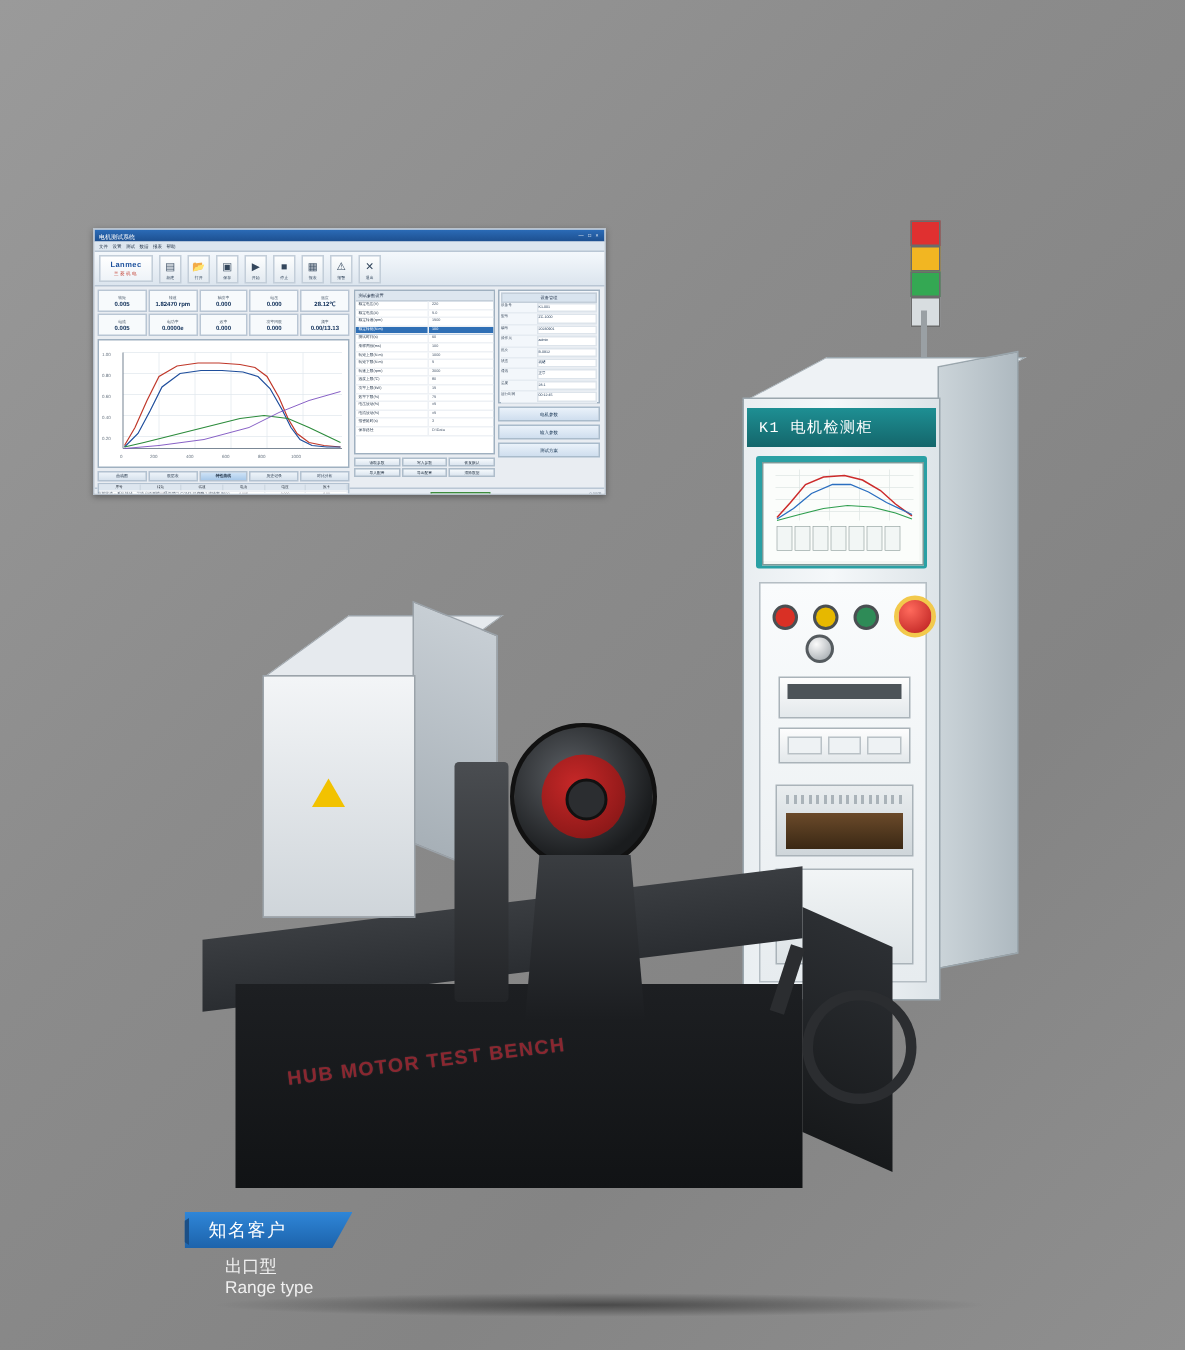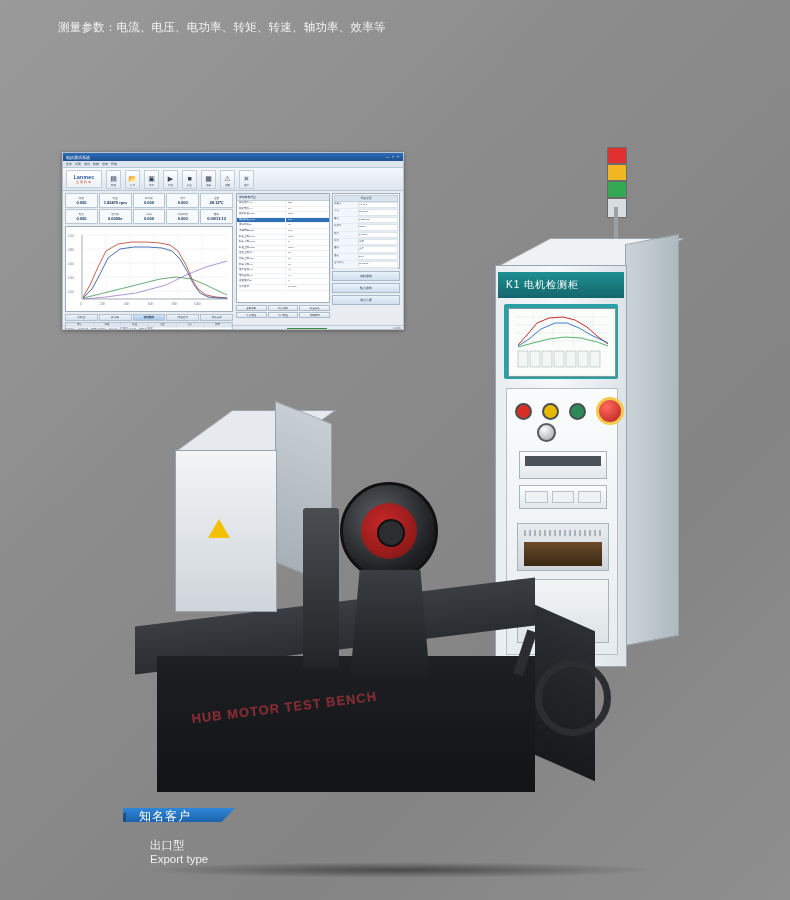--- a/index.html
+++ b/index.html
@@ -75,21 +75,21 @@
   .sb-right{width:70px;font-size:2.6px;padding:2px;color:#3b4b5e;text-align:right;}
 
   
   .photo{position:absolute;left:0;top:380px;width:790px;height:490px;}
 
   .cabinet{position:absolute;left:495px;top:-115px;width:185px;height:410px;}
   .cab-body{position:absolute;left:0;top:0;width:130px;height:400px;background:linear-gradient(90deg,#e9eef1 0%,#f5f8fa 45%,#dde4e8 100%);border:1px solid #9aa6ad;}
   .cab-side{position:absolute;left:130px;top:-26px;width:52px;height:400px;background:linear-gradient(90deg,#cbd4d9,#aeb9c0);transform:skewY(-11deg);border:1px solid #9aa6ad;}
   .cab-top{position:absolute;left:0;top:-27px;width:131px;height:28px;background:#eef2f5;transform:skewX(-62deg);transform-origin:bottom left;border:1px solid #9aa6ad;}
   .cab-header{position:absolute;left:2px;top:6px;width:126px;height:26px;background:linear-gradient(#1e8f93,#14666b);display:flex;align-items:center;}
-  .cab-header .cn{color:#fff;font-size:10px;letter-spacing:1px;padding-left:8px;}
+  .cab-header .cn{color:#fff;font-size:10px;letter-spacing:1px;padding-left:8px;font-family:Liberation Mono, monospace;}
   .screen-frame{position:absolute;left:8px;top:38px;width:114px;height:75px;background:#2aa0a4;border-radius:2px;padding:4px;box-sizing:border-box;}
   .screen{width:100%;height:100%;background:#f4f7f4;border:1px solid #7d9a99;position:relative;overflow:hidden;}
   .ctrl-panel{position:absolute;left:10px;top:122px;width:110px;height:265px;background:linear-gradient(#fafcfd,#e7ecef);border:1px solid #b5bec4;}
   .lamp{width:13px;height:13px;border-radius:50%;border:2px solid #4a4f52;display:inline-block;}
   .knob{width:15px;height:15px;border-radius:50%;background:radial-gradient(circle at 35% 30%,#fbfbfb,#9aa1a6);border:2px solid #555b5f;display:inline-block;}
   .estop{width:22px;height:22px;border-radius:50%;background:radial-gradient(circle at 35% 30%,#ff6a5c,#b71c1c);border:3px solid #f2c94c;display:inline-block;}
   .meterdev{background:linear-gradient(#fdfdfd,#e3e8eb);border:1px solid #aab3b9;}
   .tower{position:absolute;left:112px;top:-118px;width:18px;height:120px;}
   .tower .seg{width:18px;height:15px;border:1px solid #6b6b6b;}
   .tower .pole{position:absolute;left:7px;top:60px;width:4px;height:60px;background:#9aa0a4;}
@@ -108,32 +108,31 @@
   .pulley{position:absolute;left:168px;top:-52px;width:36px;height:160px;background:linear-gradient(#4a4d51,#222427);border-radius:3px;}
   .flywheel{position:absolute;left:205px;top:-78px;width:92px;height:92px;border-radius:50%;
     background:radial-gradient(circle at 40% 35%,#5b5f64,#1a1c1e 70%);border:3px solid #111;}
   .fly-in{position:absolute;left:18px;top:18px;width:56px;height:56px;border-radius:50%;background:radial-gradient(circle at 40% 35%,#c62828,#7b1313);}
   .fly-hub{position:absolute;left:34px;top:34px;width:24px;height:24px;border-radius:50%;background:#2b2d30;border:2px solid #111;}
   .mount{position:absolute;left:215px;top:10px;width:80px;height:110px;background:linear-gradient(#3a3d41,#1b1d20);clip-path:polygon(12% 0,88% 0,100% 100%,0 100%);}
   .crank{position:absolute;left:400px;top:100px;width:62px;height:62px;border:7px solid #2b2d30;border-radius:50%;}
   .crank-arm{position:absolute;left:385px;top:70px;width:10px;height:46px;background:#2b2d30;transform:rotate(18deg);}
 
   
-  .tag{position:absolute;left:123px;top:808px;width:112px;height:14px;background:linear-gradient(#2f86d8,#1d63ab);
-       clip-path:polygon(0 0,100% 0,88% 100%,0 100%);display:flex;align-items:flex-start;}
+  .tag{position:absolute;left:123px;top:808px;width:112px;height:24px;background:linear-gradient(#2f86d8,#1d63ab);
+       clip-path:polygon(0 0,100% 0,88% 100%,0 100%);display:flex;align-items:center;}
   .tag::before{content:"";position:absolute;left:-11px;top:4px;width:14px;height:18px;background:#1b4f86;clip-path:polygon(0 50%,100% 0,100% 100%);}
   .tag span{color:#fff;font-size:12px;padding-left:16px;letter-spacing:1px;}
   .tagcap{position:absolute;left:150px;top:838px;color:#f0f0f0;font-size:11.5px;line-height:14px;}
   .shadow{position:absolute;left:140px;top:862px;width:520px;height:16px;background:radial-gradient(ellipse at center,rgba(0,0,0,.45),rgba(0,0,0,0) 70%);}
 </style>
 </head>
 <body>
 
 <div class="specs">
-  <div>测量参数：电流、电压、电功率、转矩、转速、轴功率、效率等</div>
 </div>
 
 <div class="sw">
 
   <div class="sw-title">
     <span>电机测试系统</span>
     <span class="t-right">— □ ×</span>
   </div>
 
   <div class="sw-menu">
@@ -539,14 +538,14 @@
   </div>
 </div>
 
 <div class="shadow"></div>
 
 <div class="tag">
   <span>知名客户</span>
 </div>
 <div class="tagcap">
   <div>出口型</div>
-  <div>Export type</div>
+  <div>Range type</div>
 </div>
 
 </body></html>

